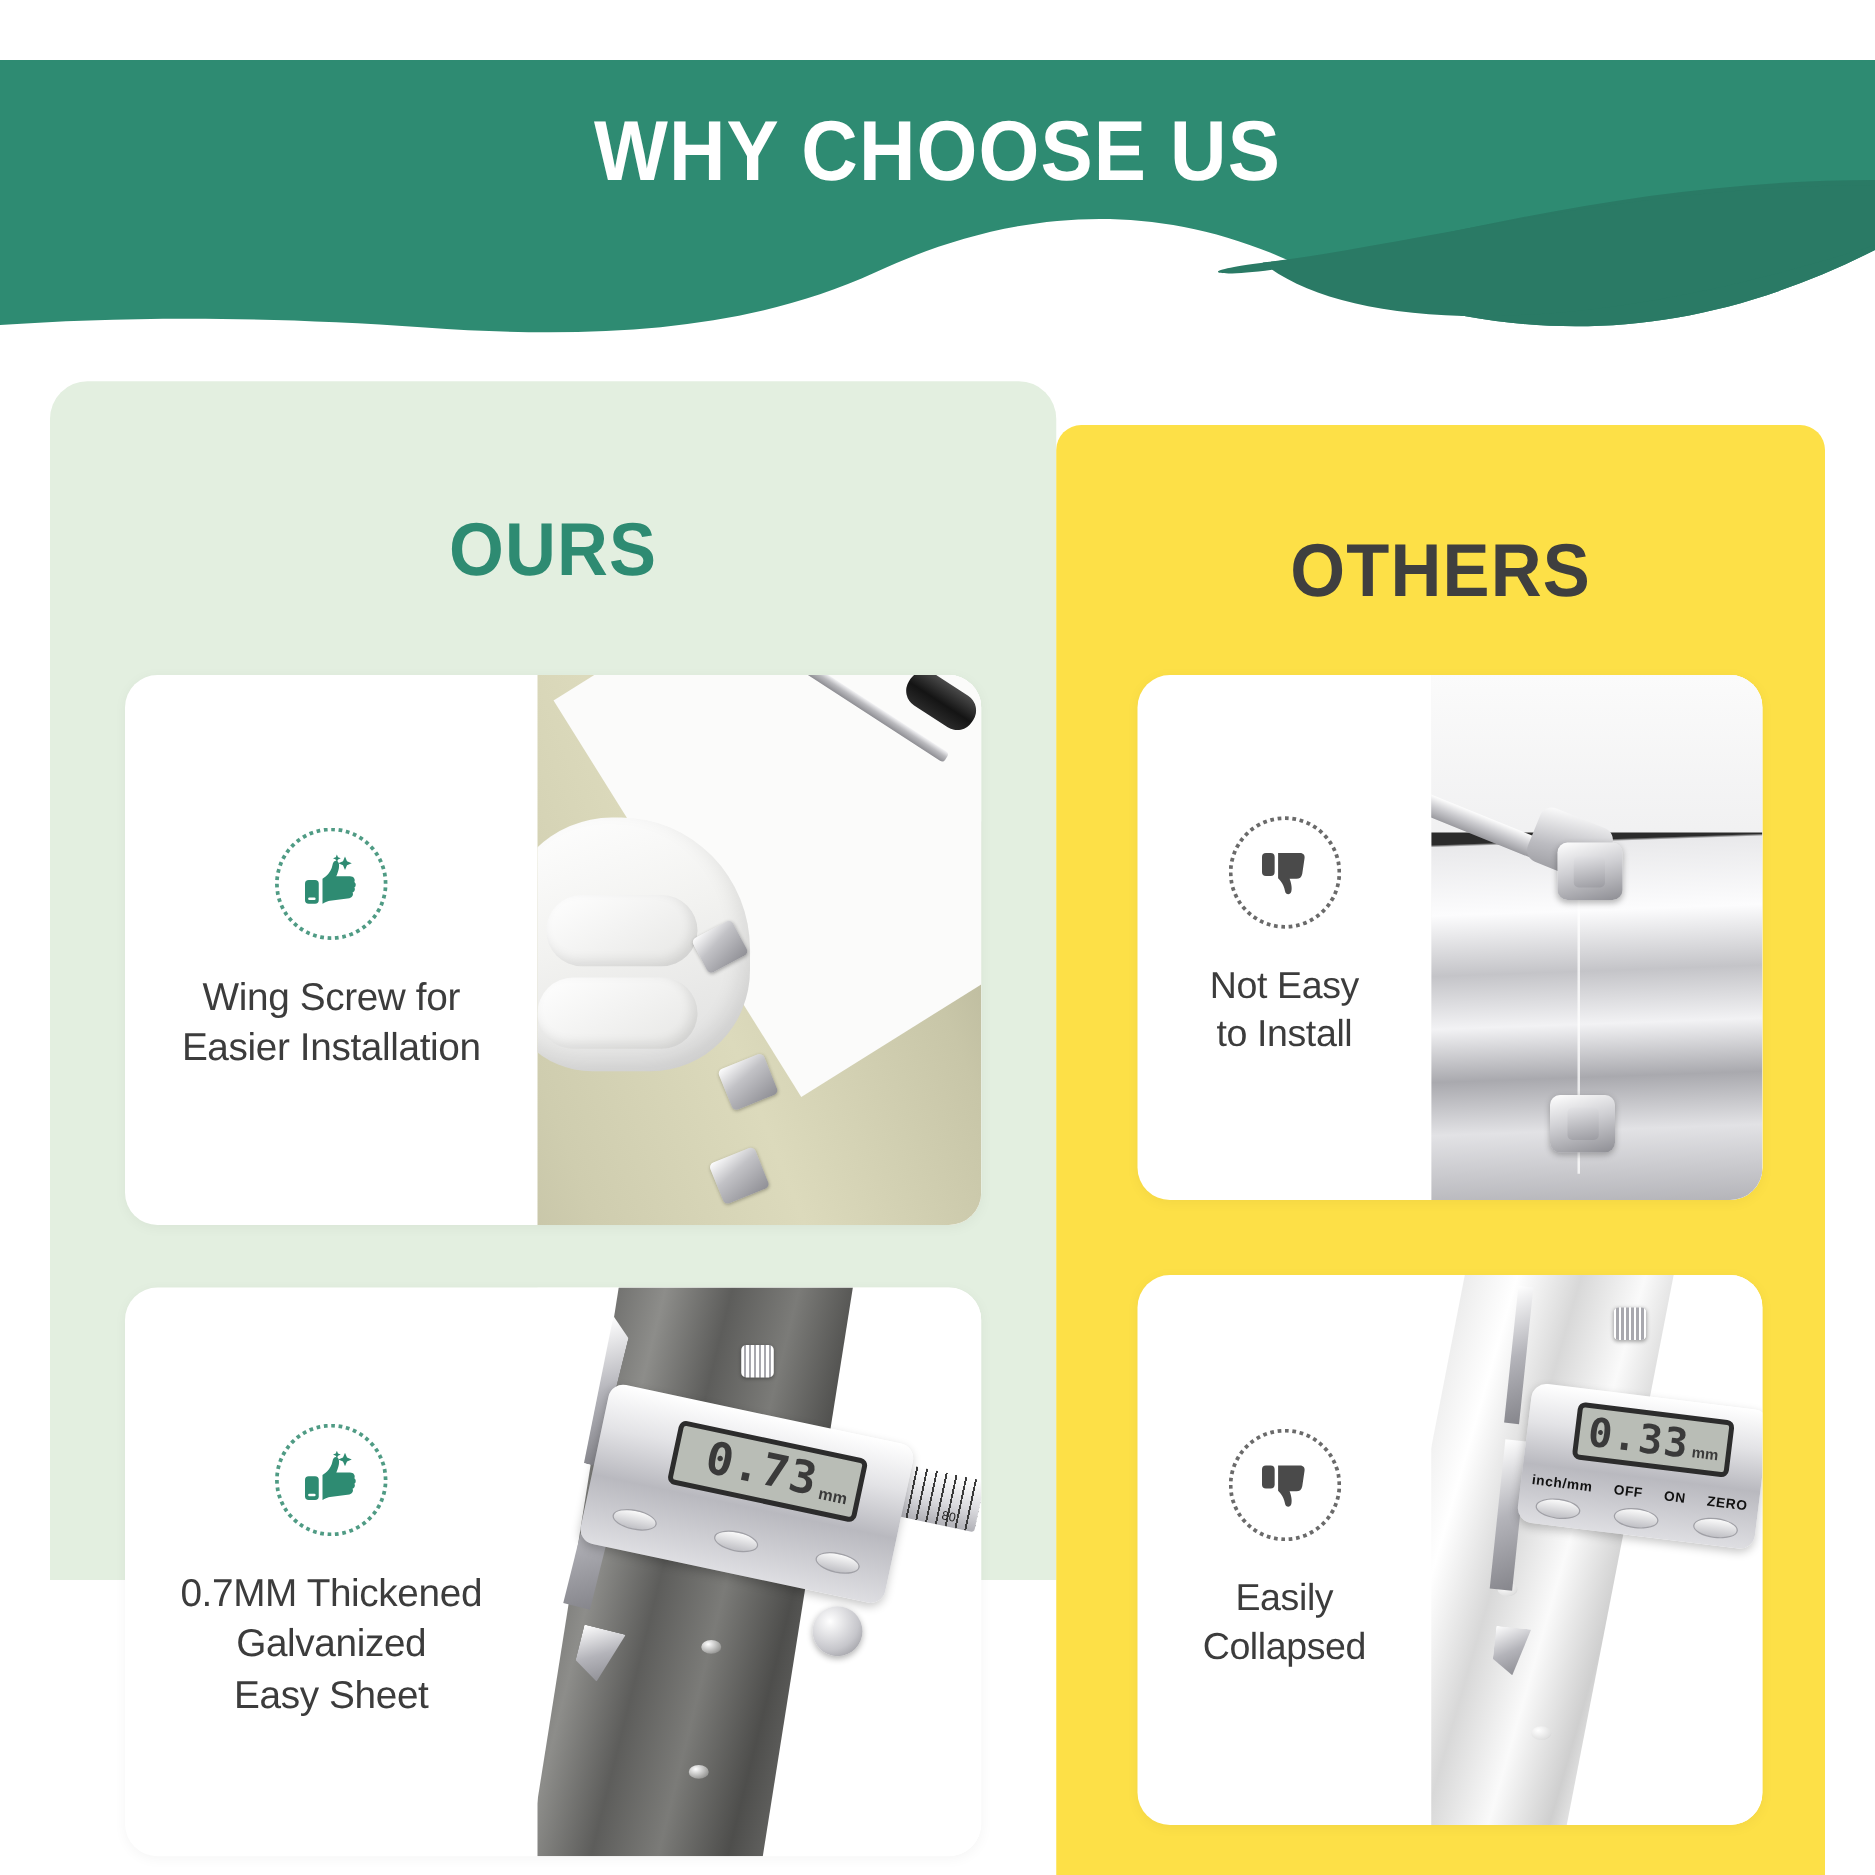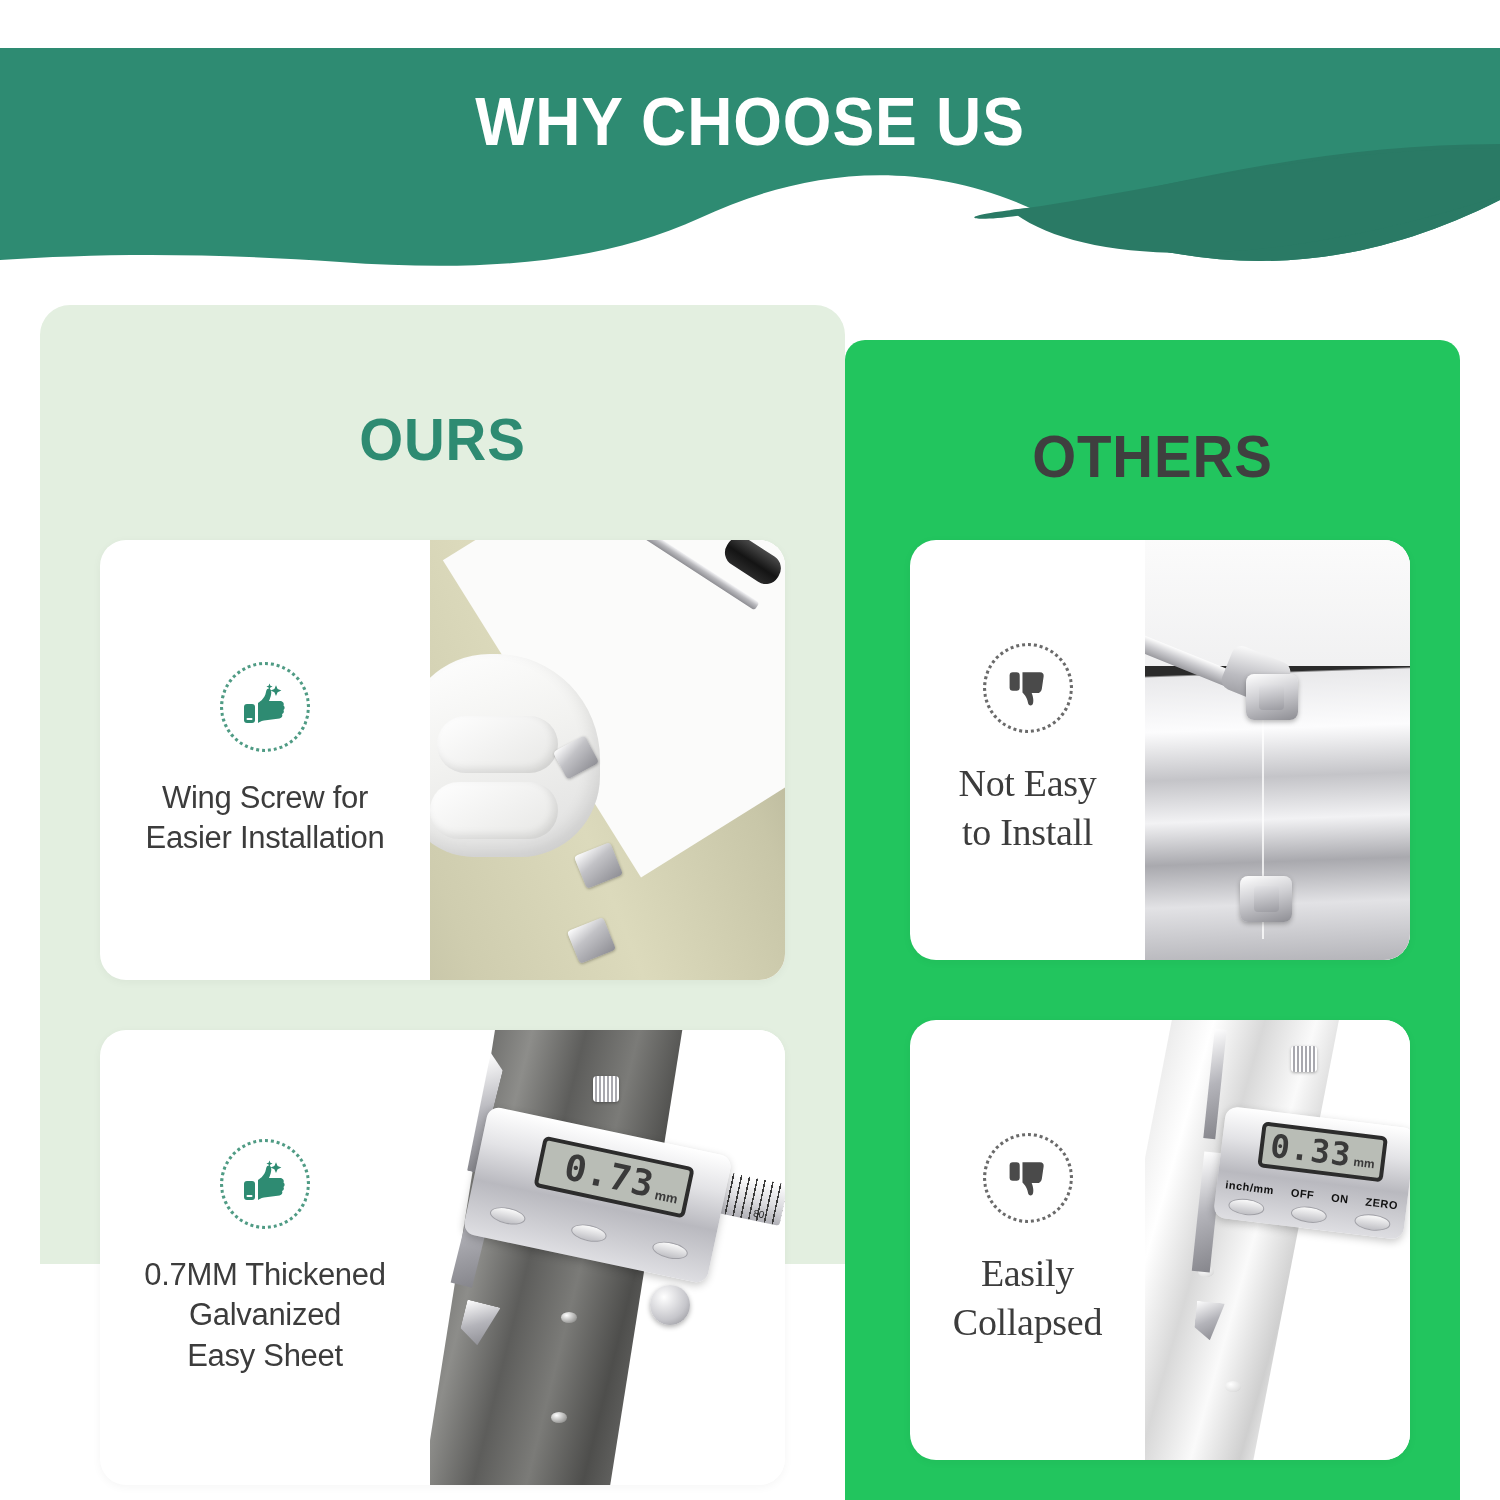--- a/index.html
+++ b/index.html
@@ -70,21 +70,21 @@
     height: 959px;
     background: #e3efe0;
     border-radius: 30px 30px 0 0;
   }
   
   .panel-others {
     left: 845px;
     top: 110px;
     width: 615px;
     height: 1160px;
-    background: #22c55e;
+    background: #fde047;
     border-radius: 20px 20px 0 0;
   }
 
   .panel-heading {
     position: absolute;
     left: 0;
     width: 100%;
     text-align: center;
     font-size: 60px;
     font-weight: bold;
@@ -151,21 +151,21 @@
 
   .feature-label {
     text-align: center;
     font-size: 31px;
     line-height: 1.30;
     color: #3c3c3c;
     font-weight: normal;
     letter-spacing: -0.3px;
     white-space: pre-line;
   }
-  .card-others .feature-label { font-size: 38px; font-family: Liberation Serif, serif; }
+  .card-others .feature-label { font-size: 30px; }
 
   .card-img-col {
     flex: 1 1 auto;
     position: relative;
     overflow: hidden;
     background: #f4f4f2;
   }
 
   
   .photo-wingscrew { background: #ffffff; }

